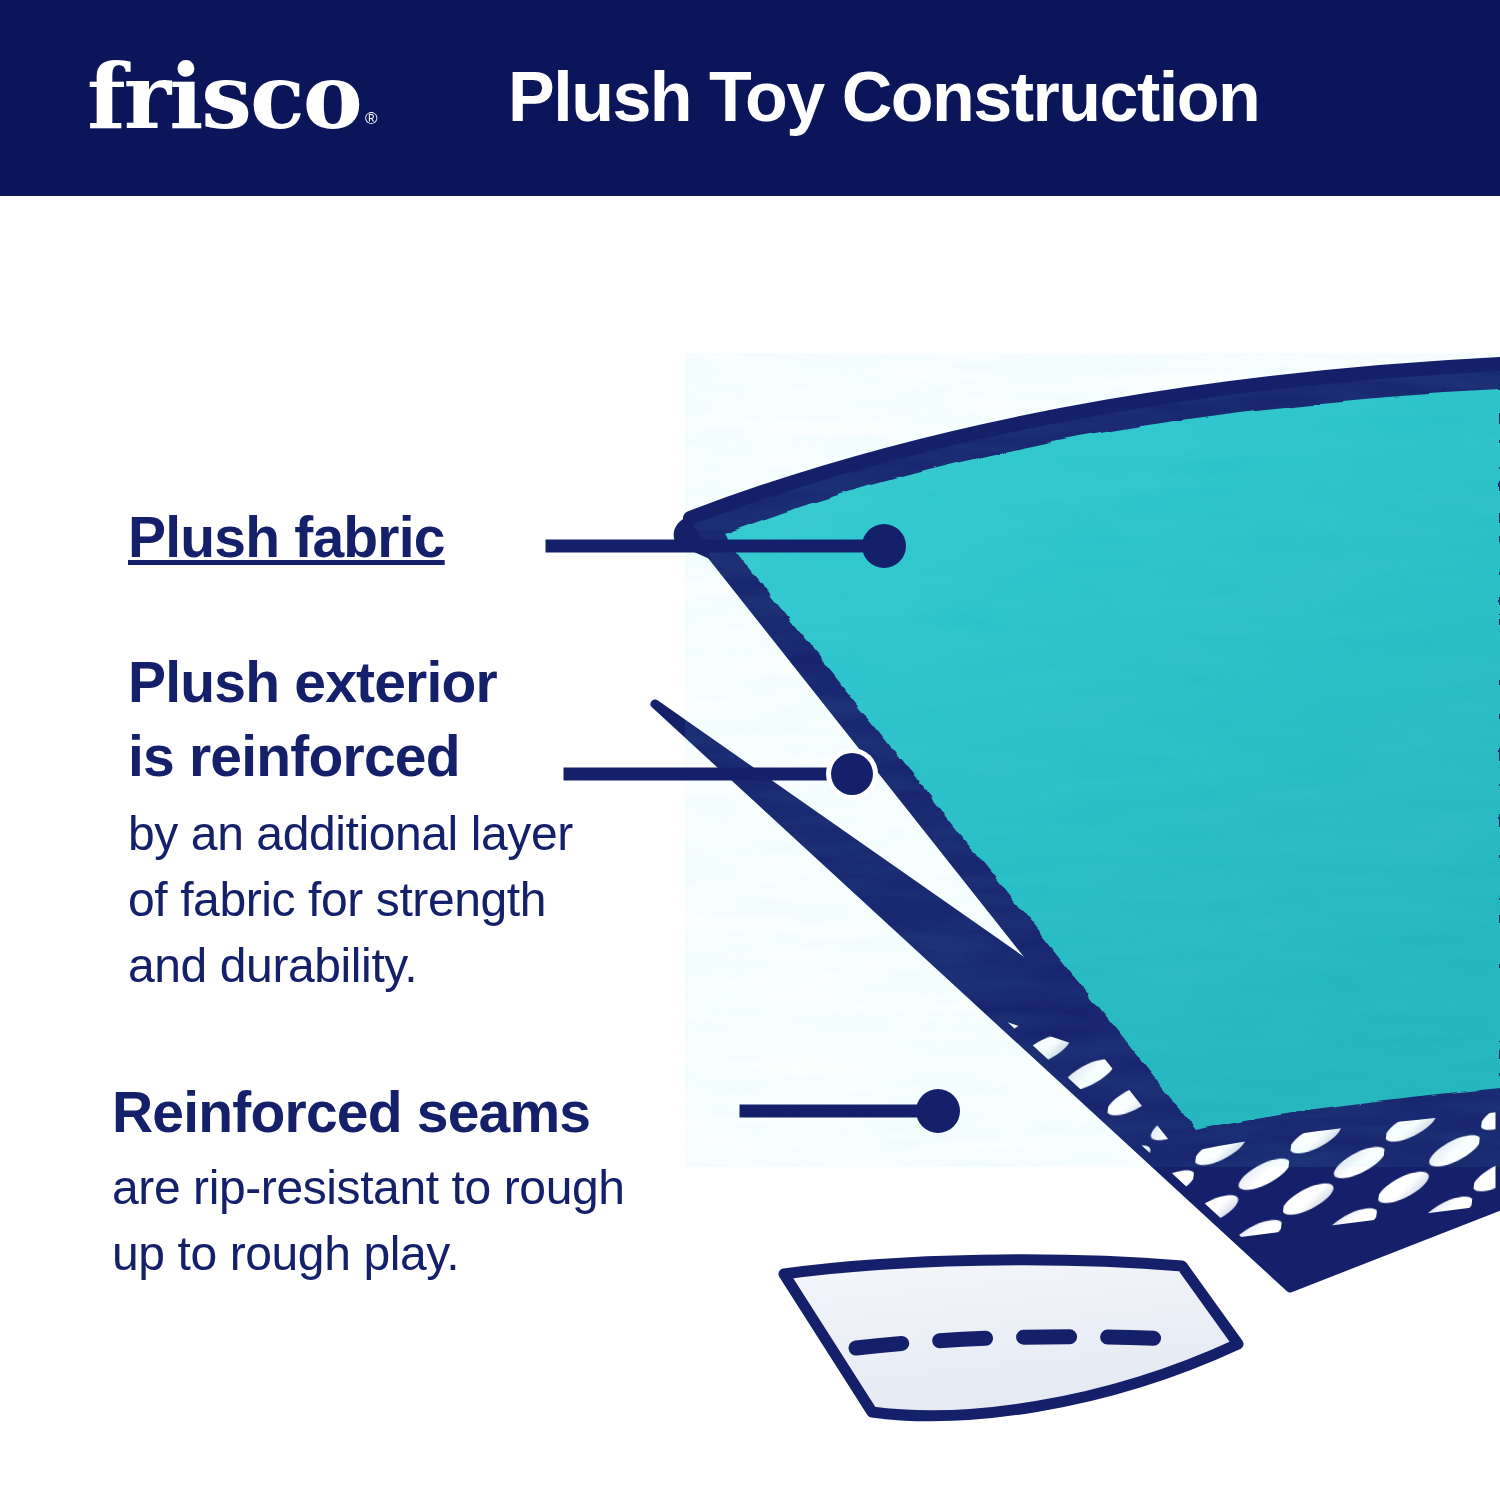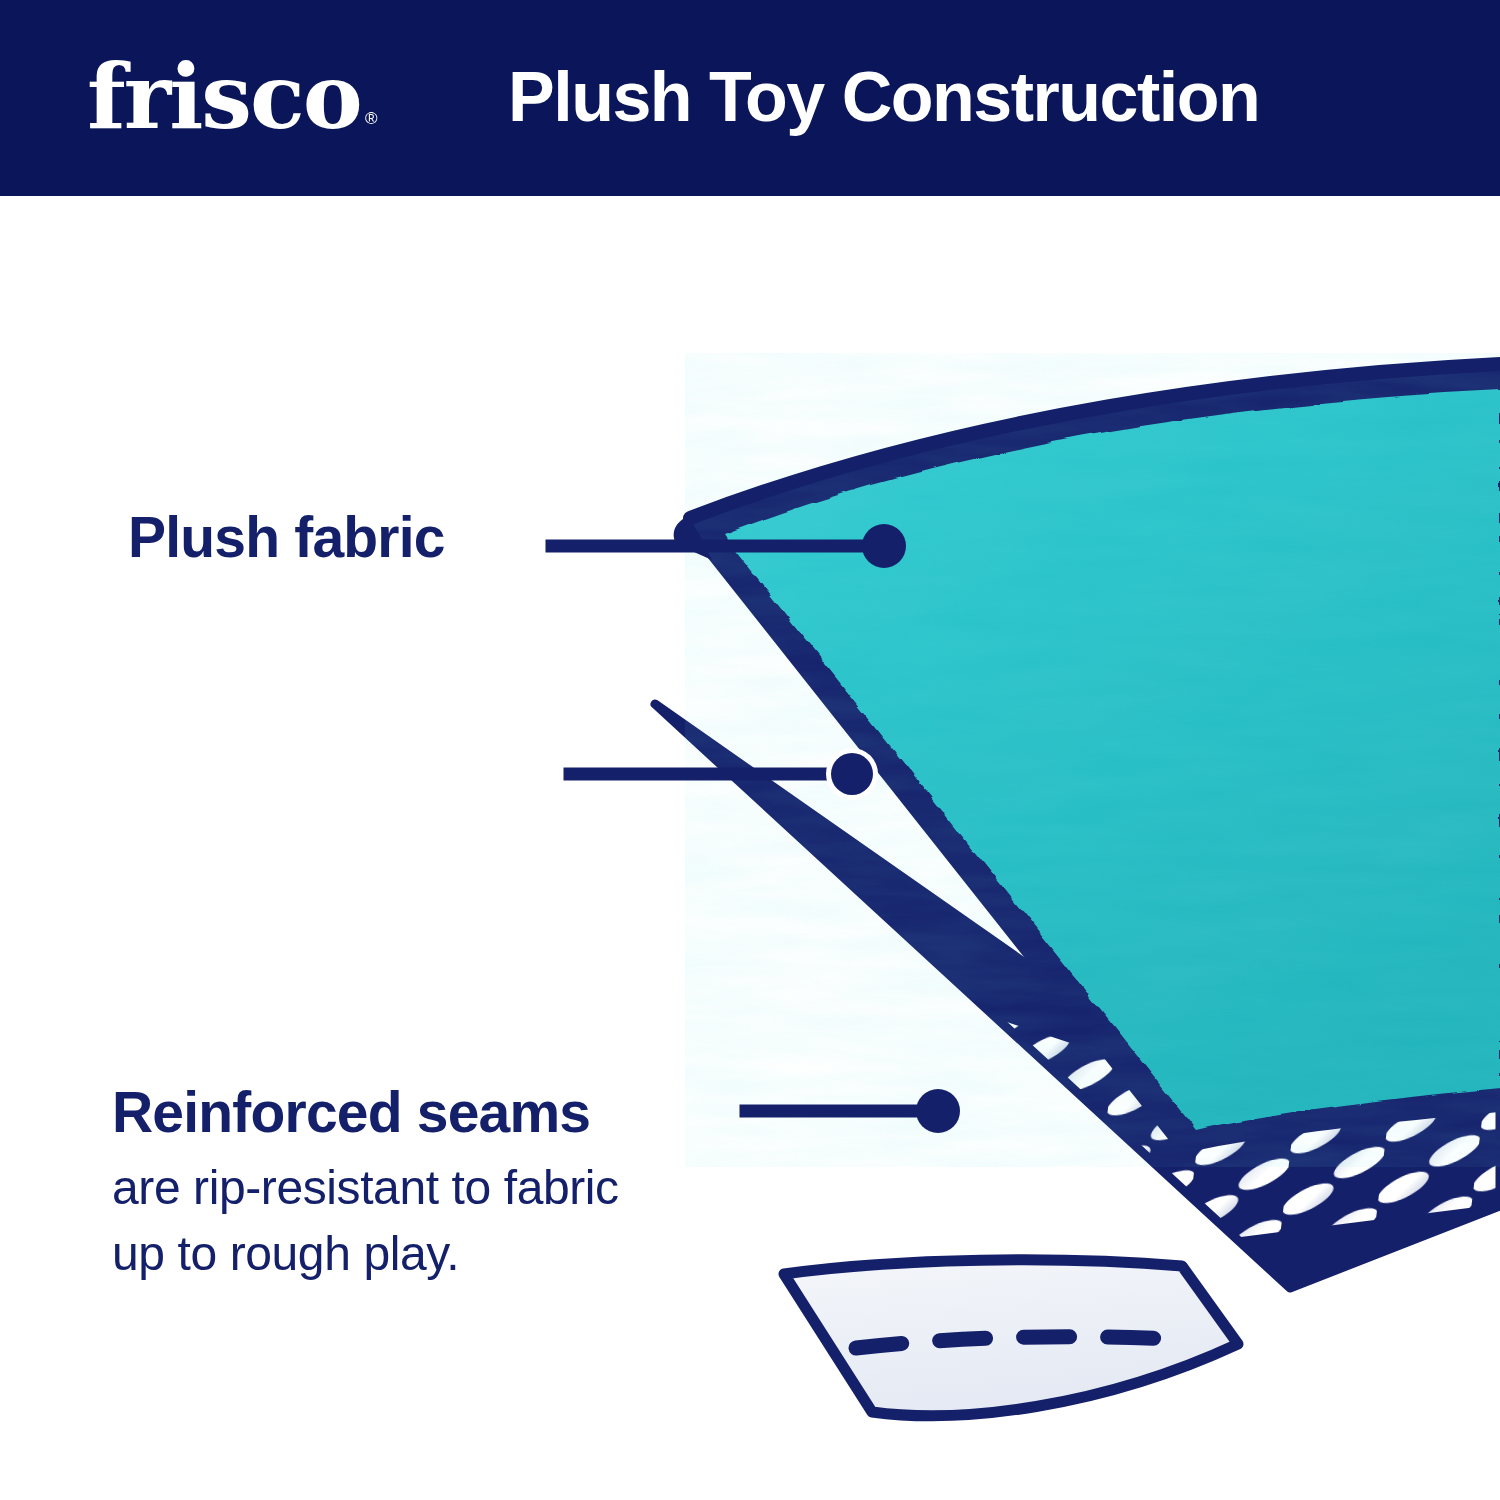--- a/index.html
+++ b/index.html
@@ -99,21 +99,21 @@
   }
   .callout-body {
     font-size: 48px;
     font-weight: 400;
     letter-spacing: -0.4px;
     line-height: 66px;
     margin: 0;
   }
   .callout-body span { display: block; white-space: nowrap; }
 
-  #callout-plush-fabric { left: 128px; top: 500px; }
+  #callout-plush-fabric { left: 128px; top: 500px; text-decoration: underline; }
   #callout-plush-exterior { left: 128px; top: 645px; }
   #callout-plush-exterior .callout-body { margin-top: 8px; }
   #callout-reinforced-seams { left: 112px; top: 1075px; }
   #callout-reinforced-seams .callout-body { margin-top: 6px; }
 </style>
 </head>
 <body>
 
 <div id="page">
 
@@ -242,22 +242,31 @@
           <circle cx="938" cy="915" r="22" fill="#15206B"></circle>
         </g>
       </g>
     </svg>
   </div>
 
   <div class="callout" id="callout-plush-fabric">
     <div class="callout-head">Plush fabric</div>
   </div>
 
+  <div class="callout" id="callout-plush-exterior">
+    <div class="callout-head">Plush exterior</div>
+    <div class="callout-head">is reinforced</div>
+    <div class="callout-body">
+      <span>by an additional layer</span>
+      <span>of fabric for strength</span>
+      <span>and durability.</span>
+    </div>
+  </div>
 
   <div class="callout" id="callout-reinforced-seams">
     <div class="callout-head">Reinforced seams</div>
     <div class="callout-body">
-      <span>are rip-resistant to fabric</span>
+      <span>are rip-resistant to rough</span>
       <span>up to rough play.</span>
     </div>
   </div>
 
 </div>
 
 </body></html>

